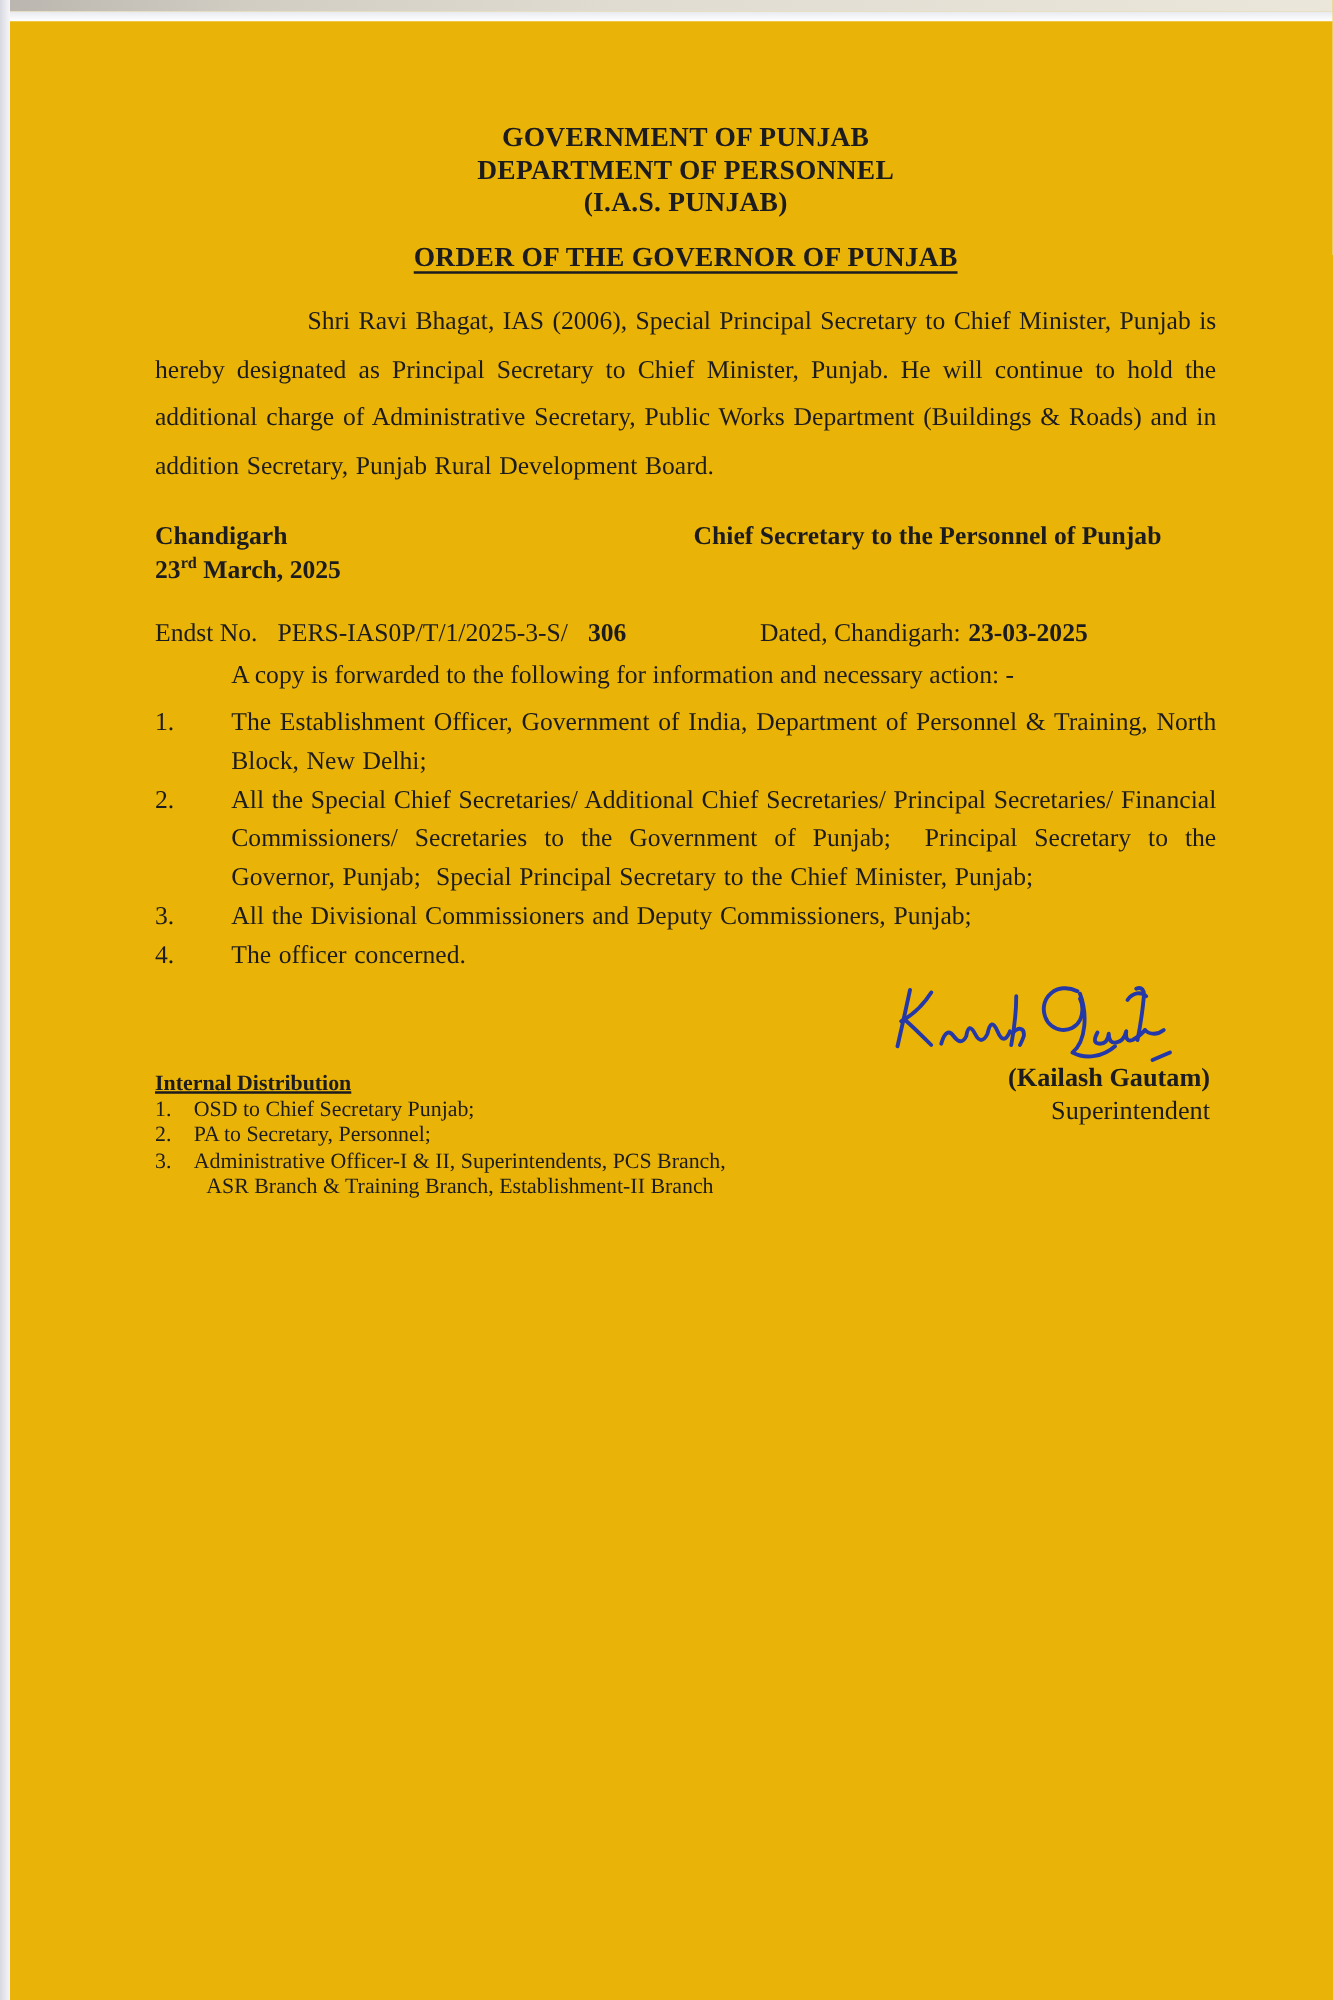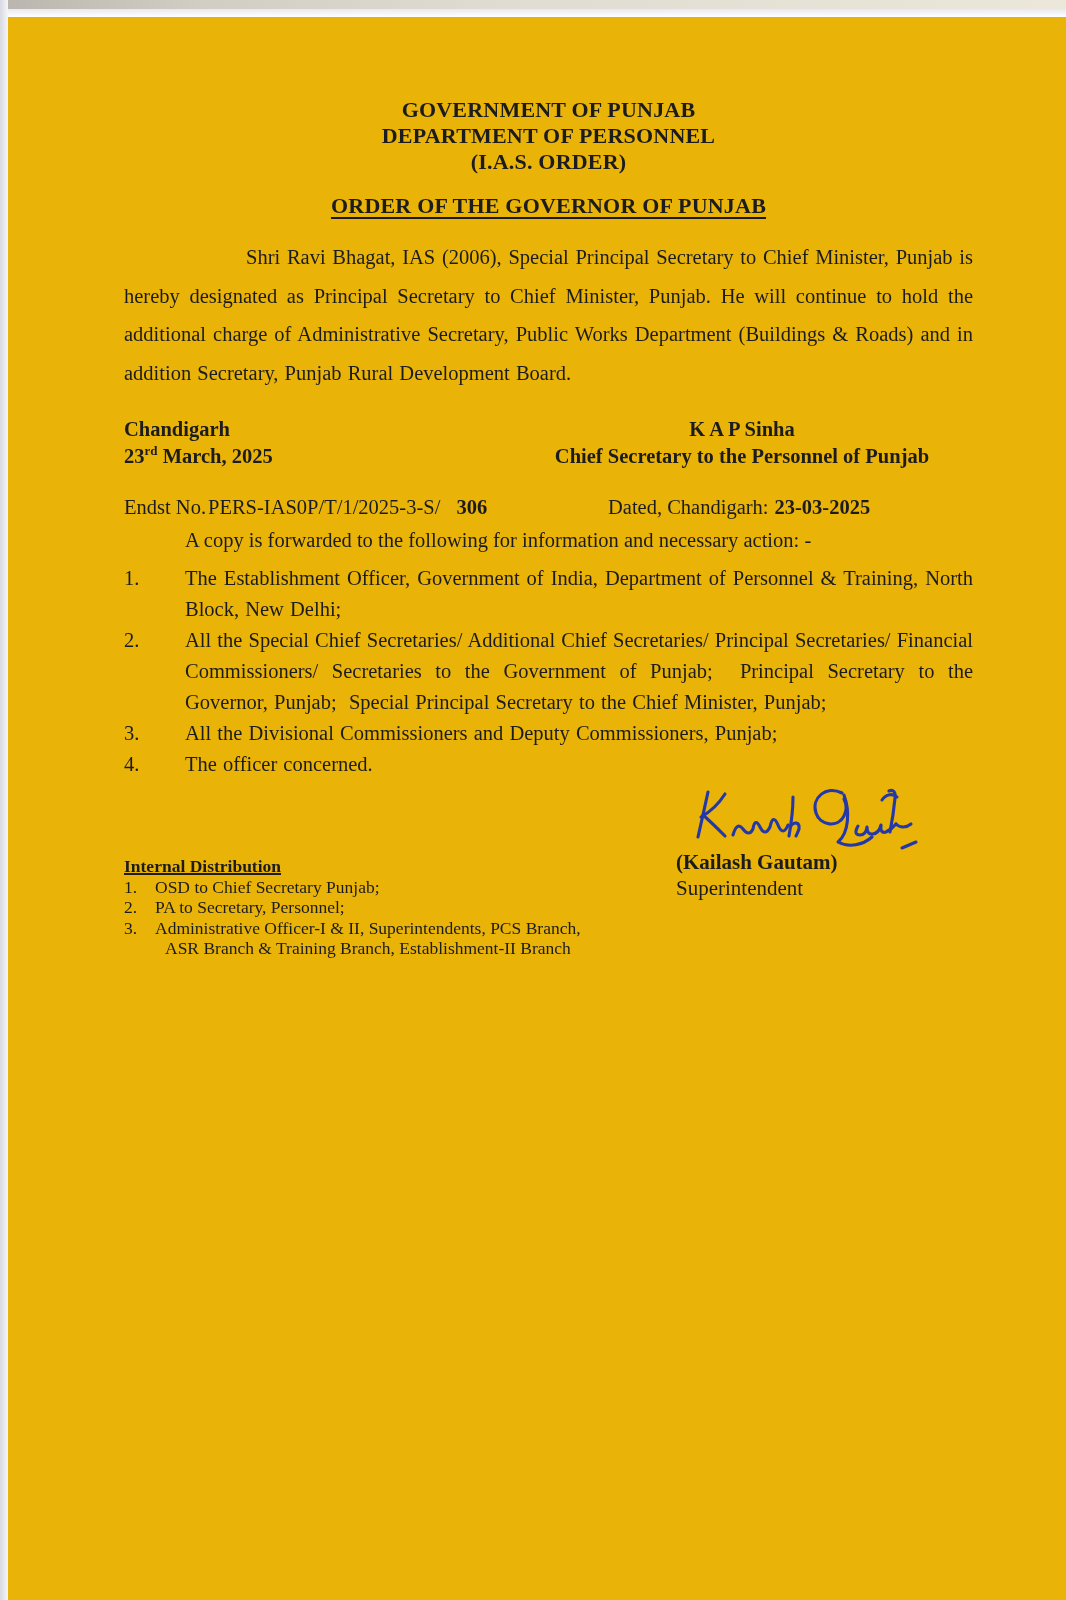--- a/index.html
+++ b/index.html
@@ -87,21 +87,21 @@
     line-height: 0;
   }
   
   .endst {
     margin-top: 22px;
     display: flex;
     font-size: 20.5px;
     line-height: 30px;
   }
   .endst .left { min-width: 484px; }
-  .endst .label { margin-right: 2px; }
+  .endst .label { margin-right: 16px; }
   .bold { font-weight: bold; }
   .endst .ref-no { margin-left: 16px; }
   .endst .dated-value { margin-left: 6px; }
   .forward-line {
     margin-top: 3px;
     padding-left: 61px;
     font-size: 20.5px;
     line-height: 31px;
   }
   
@@ -114,24 +114,24 @@
   .list-num { width: 61px; flex: 0 0 61px; }
   .list-text {
     flex: 1;
     text-align: justify;
     word-spacing: 1px;
     white-space: pre-wrap;
   }
   
   .signature-block {
     position: absolute;
-    left: 676px;
+    left: 696px;
     top: 778px;
     width: 272px;
-    text-align: left;
+    text-align: right;
   }
   .signature-svg { display: block; margin: 0 auto; }
   .signature-name {
     font-weight: bold;
     font-size: 21px;
     line-height: 26px;
     margin-top: -9px;
   }
   .signature-title {
     font-weight: normal;
@@ -159,36 +159,35 @@
 <div class="page">
   <div class="edge-top"></div>
   <div class="edge-top-fade"></div>
   <div class="edge-left"></div>
 
   <div class="content">
 
     <div class="header">
       <div>GOVERNMENT OF PUNJAB</div>
       <div>DEPARTMENT OF PERSONNEL</div>
-      <div>(I.A.S. ORDER)</div>
+      <div>(I.A.S. PUNJAB)</div>
     </div>
 
     <div class="order-title">
       <span>ORDER OF THE GOVERNOR OF PUNJAB</span>
     </div>
 
     <p class="body-par">Shri Ravi Bhagat, IAS (2006), Special Principal Secretary to Chief Minister, Punjab is hereby designated as Principal Secretary to Chief Minister, Punjab. He will continue to hold the additional charge of Administrative Secretary, Public Works Department (Buildings &amp; Roads) and in addition Secretary, Punjab Rural Development Board.</p>
 
     <div class="dateline">
       <div class="left">
         <div>Chandigarh</div>
         <div><span>23</span><sup class="ord">rd</sup><span> March, 2025</span></div>
       </div>
       <div class="right">
-        <div>K A P Sinha</div>
         <div>Chief Secretary to the Personnel of Punjab</div>
       </div>
     </div>
 
     <div class="endst">
       <div class="left">
         <span class="label">Endst No.</span><span>PERS-IAS0P/T/1/2025-3-S/</span><span class="bold ref-no">306</span>
       </div>
       <div>
         <span>Dated, Chandigarh:</span><span class="bold dated-value">23-03-2025</span>

